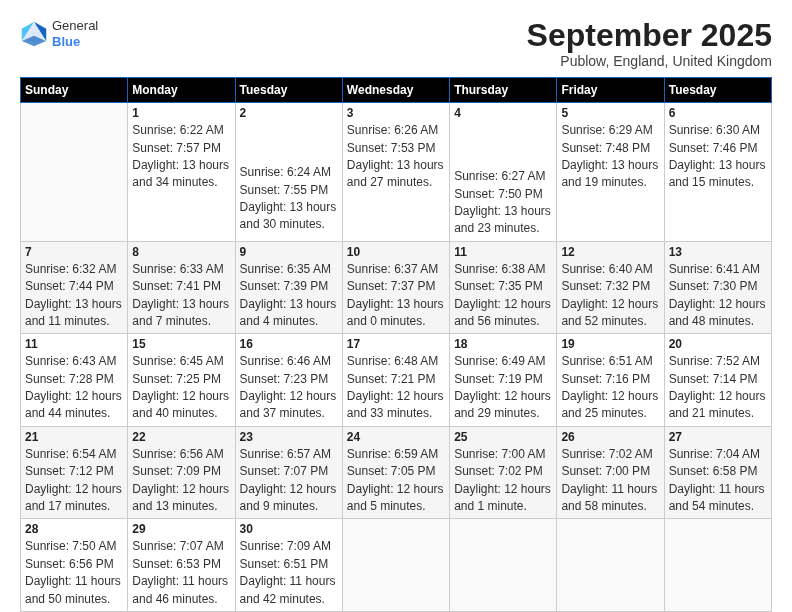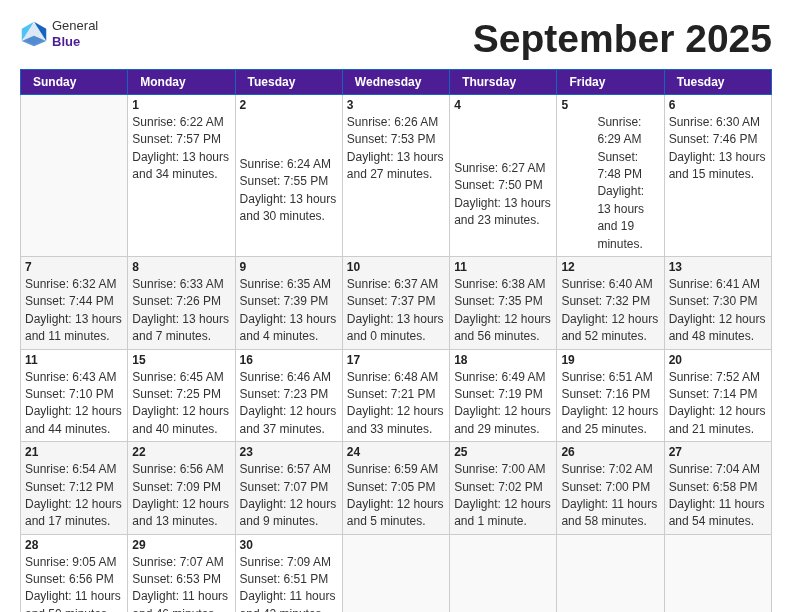--- a/index.html
+++ b/index.html
@@ -27,51 +27,51 @@
       display: flex;
       align-items: center;
       gap: 4px;
     }
     .logo-text {
       font-size: 13px;
       color: #333;
       line-height: 1.2;
     }
     .logo-text .general { display: block; }
-    .logo-text .blue { display: block; color: #4c1d95; font-weight: bold; }
+    .logo-text .blue { display: block; color: #3b82f6; font-weight: bold; }
     .logo-icon {
       width: 28px;
       height: 28px;
     }
     .title-block {
       text-align: right;
     }
     .month-title {
-      font-size: 39px;
+      font-size: 32px;
       font-weight: bold;
       color: #222;
       line-height: 1.1;
     }
     .location {
       font-size: 14px;
       color: #444;
     }
     .calendar {
       flex: 1;
       border: 1px solid #ccc;
       border-collapse: collapse;
       width: 100%;
       table-layout: fixed;
     }
     .calendar th {
-      background: #4c1d95;
+      background: #000000;
       color: #fff;
       font-size: 12px;
       font-weight: bold;
-      padding: 5px 12px;
+      padding: 5px 4px;
       border: 1px solid #1565c0;
       text-align: left;
     }
     .calendar td {
       vertical-align: top;
       border: 1px solid #ccc;
       padding: 3px 4px;
       font-size: 9.5px;
       color: #333;
       height: 88px;
@@ -107,20 +107,21 @@
         <polygon points="16,2 2,10 2,24" fill="#4fc3f7"></polygon>
         <polygon points="2,24 16,30 30,24 16,18" fill="#1565c0" opacity="0.7"></polygon>
       </svg>
       <div class="logo-text">
         <span class="general">General</span>
         <span class="blue">Blue</span>
       </div>
     </div>
     <div class="title-block">
       <div class="month-title">September 2025</div>
+      <div class="location">Publow, England, United Kingdom</div>
     </div>
   </div>
 
   <table class="calendar">
     <thead>
       <tr>
       <th>Sunday</th>
           <th>Monday</th>
           <th>Tuesday</th>
           <th>Wednesday</th>
@@ -155,21 +156,21 @@
           </td>
           <td>
             <span class="day-num">4</span>
             <div class="day-info" style="white-space: pre-line; margin-top: 48px;">Sunrise: 6:27 AM
 Sunset: 7:50 PM
 Daylight: 13 hours
 and 23 minutes.</div>
           </td>
           <td>
             <span class="day-num">5</span>
-            <div class="day-info" style="white-space: pre-line; margin-left: 36px;">Sunrise: 6:29 AM
+            <div class="day-info" style="white-space: pre-line;">Sunrise: 6:29 AM
 Sunset: 7:48 PM
 Daylight: 13 hours
 and 19 minutes.</div>
           </td>
           <td>
             <span class="day-num">6</span>
             <div class="day-info" style="white-space: pre-line;">Sunrise: 6:30 AM
 Sunset: 7:46 PM
 Daylight: 13 hours
 and 15 minutes.</div>
@@ -179,21 +180,21 @@
           <td>
             <span class="day-num">7</span>
             <div class="day-info" style="white-space: pre-line;">Sunrise: 6:32 AM
 Sunset: 7:44 PM
 Daylight: 13 hours
 and 11 minutes.</div>
           </td>
           <td>
             <span class="day-num">8</span>
             <div class="day-info" style="white-space: pre-line;">Sunrise: 6:33 AM
-Sunset: 7:26 PM
+Sunset: 7:41 PM
 Daylight: 13 hours
 and 7 minutes.</div>
           </td>
           <td>
             <span class="day-num">9</span>
             <div class="day-info" style="white-space: pre-line;">Sunrise: 6:35 AM
 Sunset: 7:39 PM
 Daylight: 13 hours
 and 4 minutes.</div>
           </td>
@@ -223,21 +224,21 @@
             <div class="day-info" style="white-space: pre-line;">Sunrise: 6:41 AM
 Sunset: 7:30 PM
 Daylight: 12 hours
 and 48 minutes.</div>
           </td>
         </tr>
         <tr>
           <td>
             <span class="day-num">11</span>
             <div class="day-info" style="white-space: pre-line;">Sunrise: 6:43 AM
-Sunset: 7:10 PM
+Sunset: 7:28 PM
 Daylight: 12 hours
 and 44 minutes.</div>
           </td>
           <td>
             <span class="day-num">15</span>
             <div class="day-info" style="white-space: pre-line;">Sunrise: 6:45 AM
 Sunset: 7:25 PM
 Daylight: 12 hours
 and 40 minutes.</div>
           </td>
@@ -324,21 +325,21 @@
             <span class="day-num">27</span>
             <div class="day-info" style="white-space: pre-line;">Sunrise: 7:04 AM
 Sunset: 6:58 PM
 Daylight: 11 hours
 and 54 minutes.</div>
           </td>
         </tr>
         <tr>
           <td>
             <span class="day-num">28</span>
-            <div class="day-info" style="white-space: pre-line;">Sunrise: 9:05 AM
+            <div class="day-info" style="white-space: pre-line;">Sunrise: 7:50 AM
 Sunset: 6:56 PM
 Daylight: 11 hours
 and 50 minutes.</div>
           </td>
           <td>
             <span class="day-num">29</span>
             <div class="day-info" style="white-space: pre-line;">Sunrise: 7:07 AM
 Sunset: 6:53 PM
 Daylight: 11 hours
 and 46 minutes.</div>

